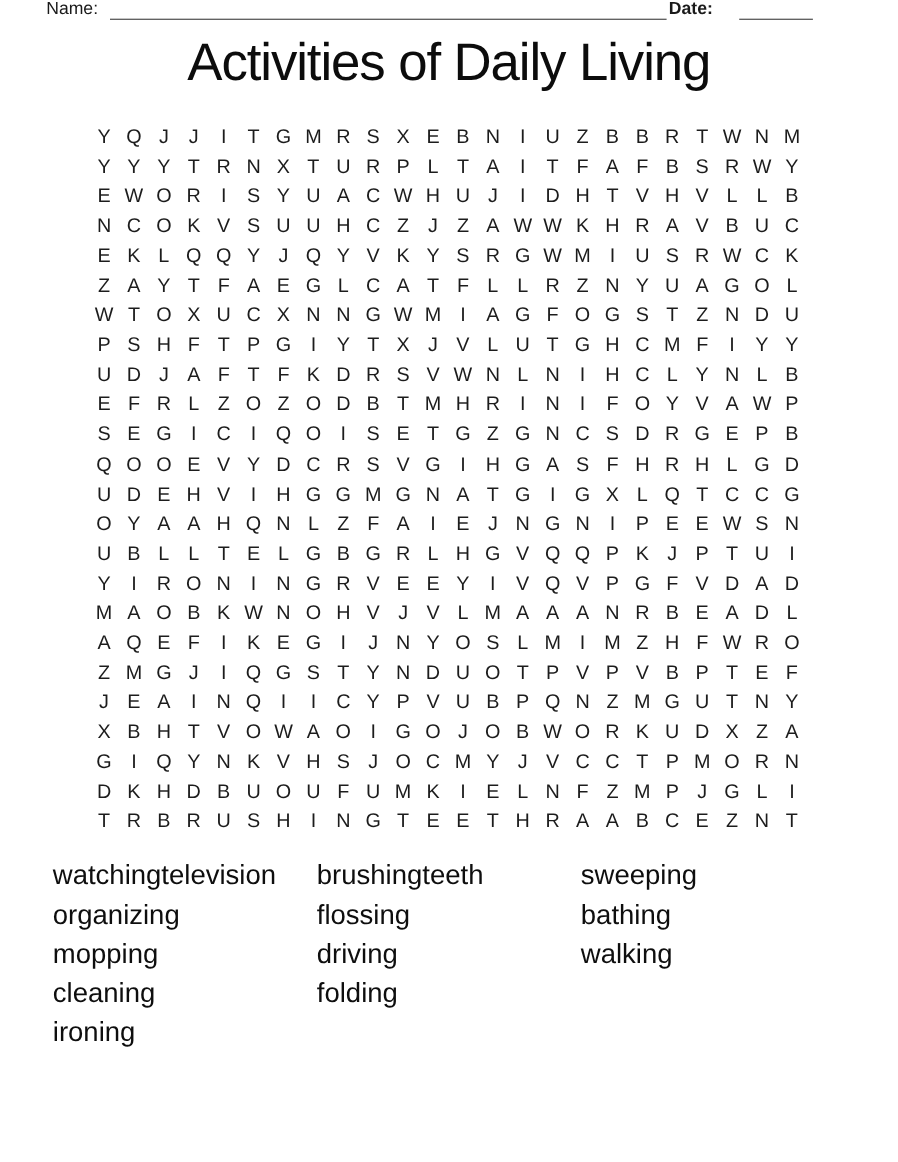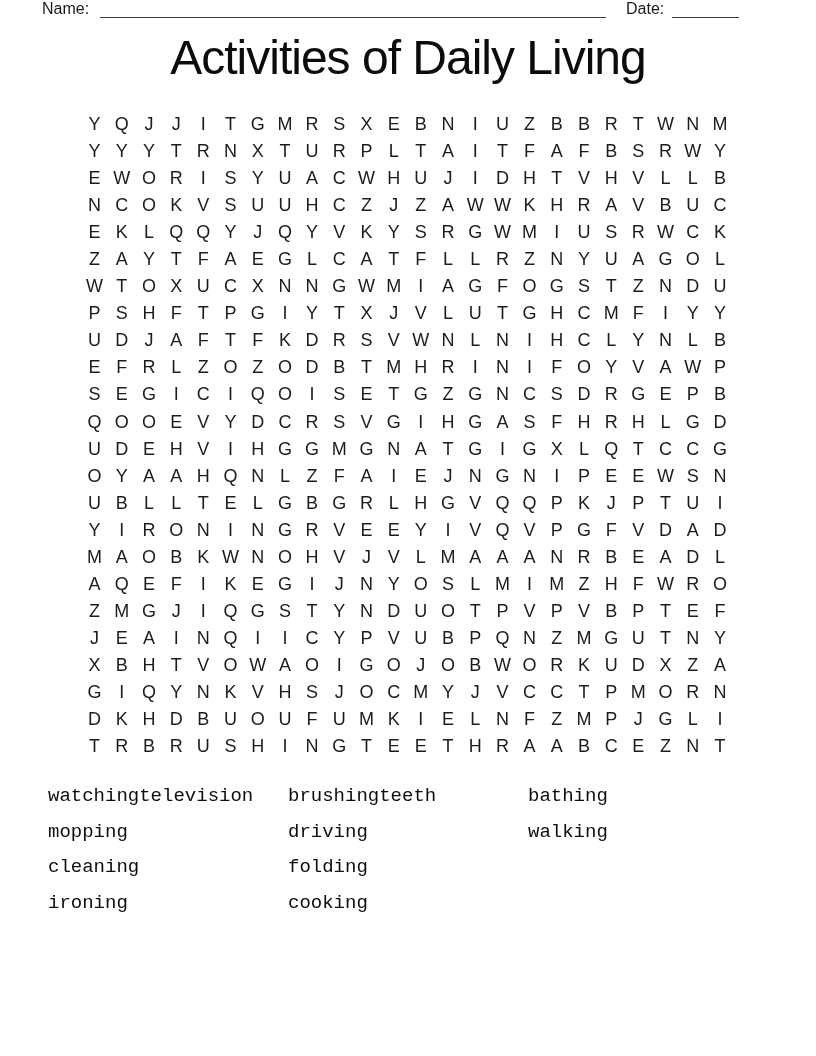--- a/index.html
+++ b/index.html
@@ -18,21 +18,21 @@
   }
   
   .hdr-label {
     position: absolute;
     top: 0px;
     font-size: 16px;
     line-height: 18px;
     color: #1a1a1a;
   }
   .name-label { left: 42px; }
-  .date-label { left: 626px; }
+  .date-label { left: 608px; font-weight: bold; }
   .blank-line {
     position: absolute;
     top: 0px;
     height: 17px;
     border-bottom: 1.6px solid #3c3c3c;
   }
   .name-line { left: 100px; width: 506px; }
   .date-line { left: 672px; width: 67px; }
 
   
@@ -74,24 +74,23 @@
     width: 740px;
     display: flex;
   }
   .word-col {
     width: 240px;
     flex: 0 0 240px;
   }
   .word {
     height: 35.5px;
     line-height: 35.5px;
-    font-size: 19px;
+    font-size: 25px;
     color: #0e0e0e;
     white-space: nowrap;
-    font-family: Liberation Mono, monospace;
   }
 </style>
 </head>
 <body>
 
 <div class="page">
 
   <span class="hdr-label name-label">Name:</span>
   <span class="blank-line name-line"></span>
   <span class="hdr-label date-label">Date:</span>
@@ -674,29 +673,31 @@
       <span class="cell">C</span>
       <span class="cell">E</span>
       <span class="cell">Z</span>
       <span class="cell">N</span>
       <span class="cell">T</span>
     </div>
 
   <div class="words" id="words">
       <div class="word-col">
         <div class="word">watchingtelevision</div>
+        <div class="word">organizing</div>
         <div class="word">mopping</div>
         <div class="word">cleaning</div>
         <div class="word">ironing</div>
       </div>
       <div class="word-col">
         <div class="word">brushingteeth</div>
+        <div class="word">flossing</div>
         <div class="word">driving</div>
         <div class="word">folding</div>
-        <div class="word">cooking</div>
       </div>
       <div class="word-col">
+        <div class="word">sweeping</div>
         <div class="word">bathing</div>
         <div class="word">walking</div>
       </div>
     </div>
 
 </div>
 
 </body></html>

